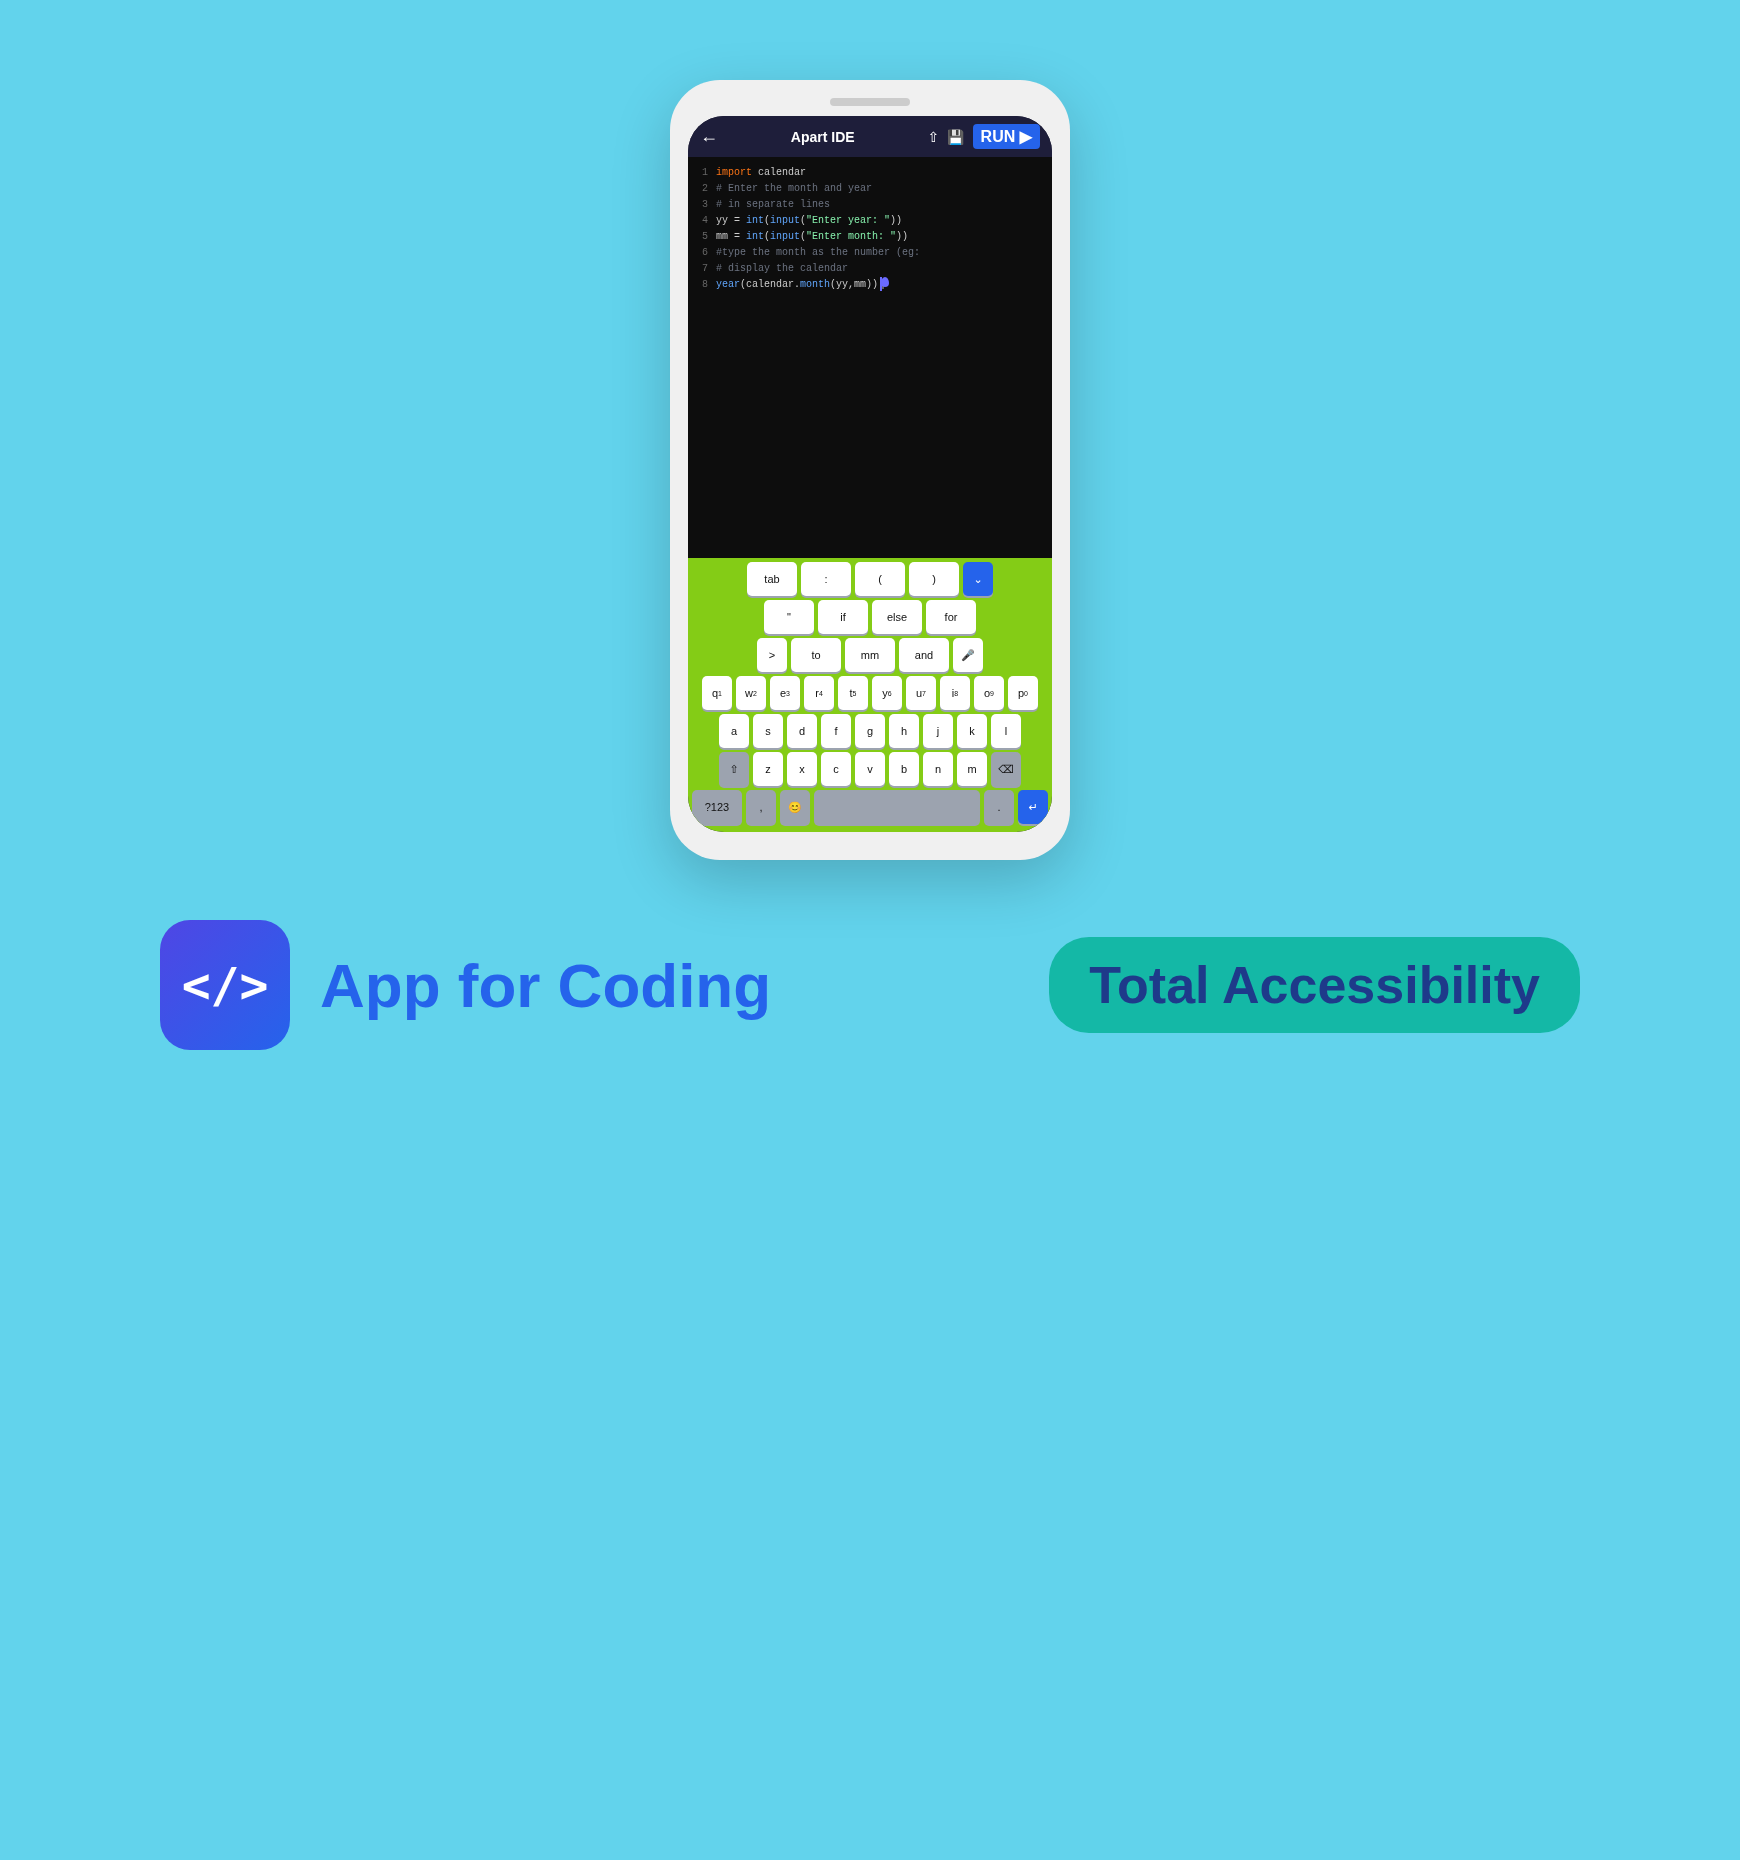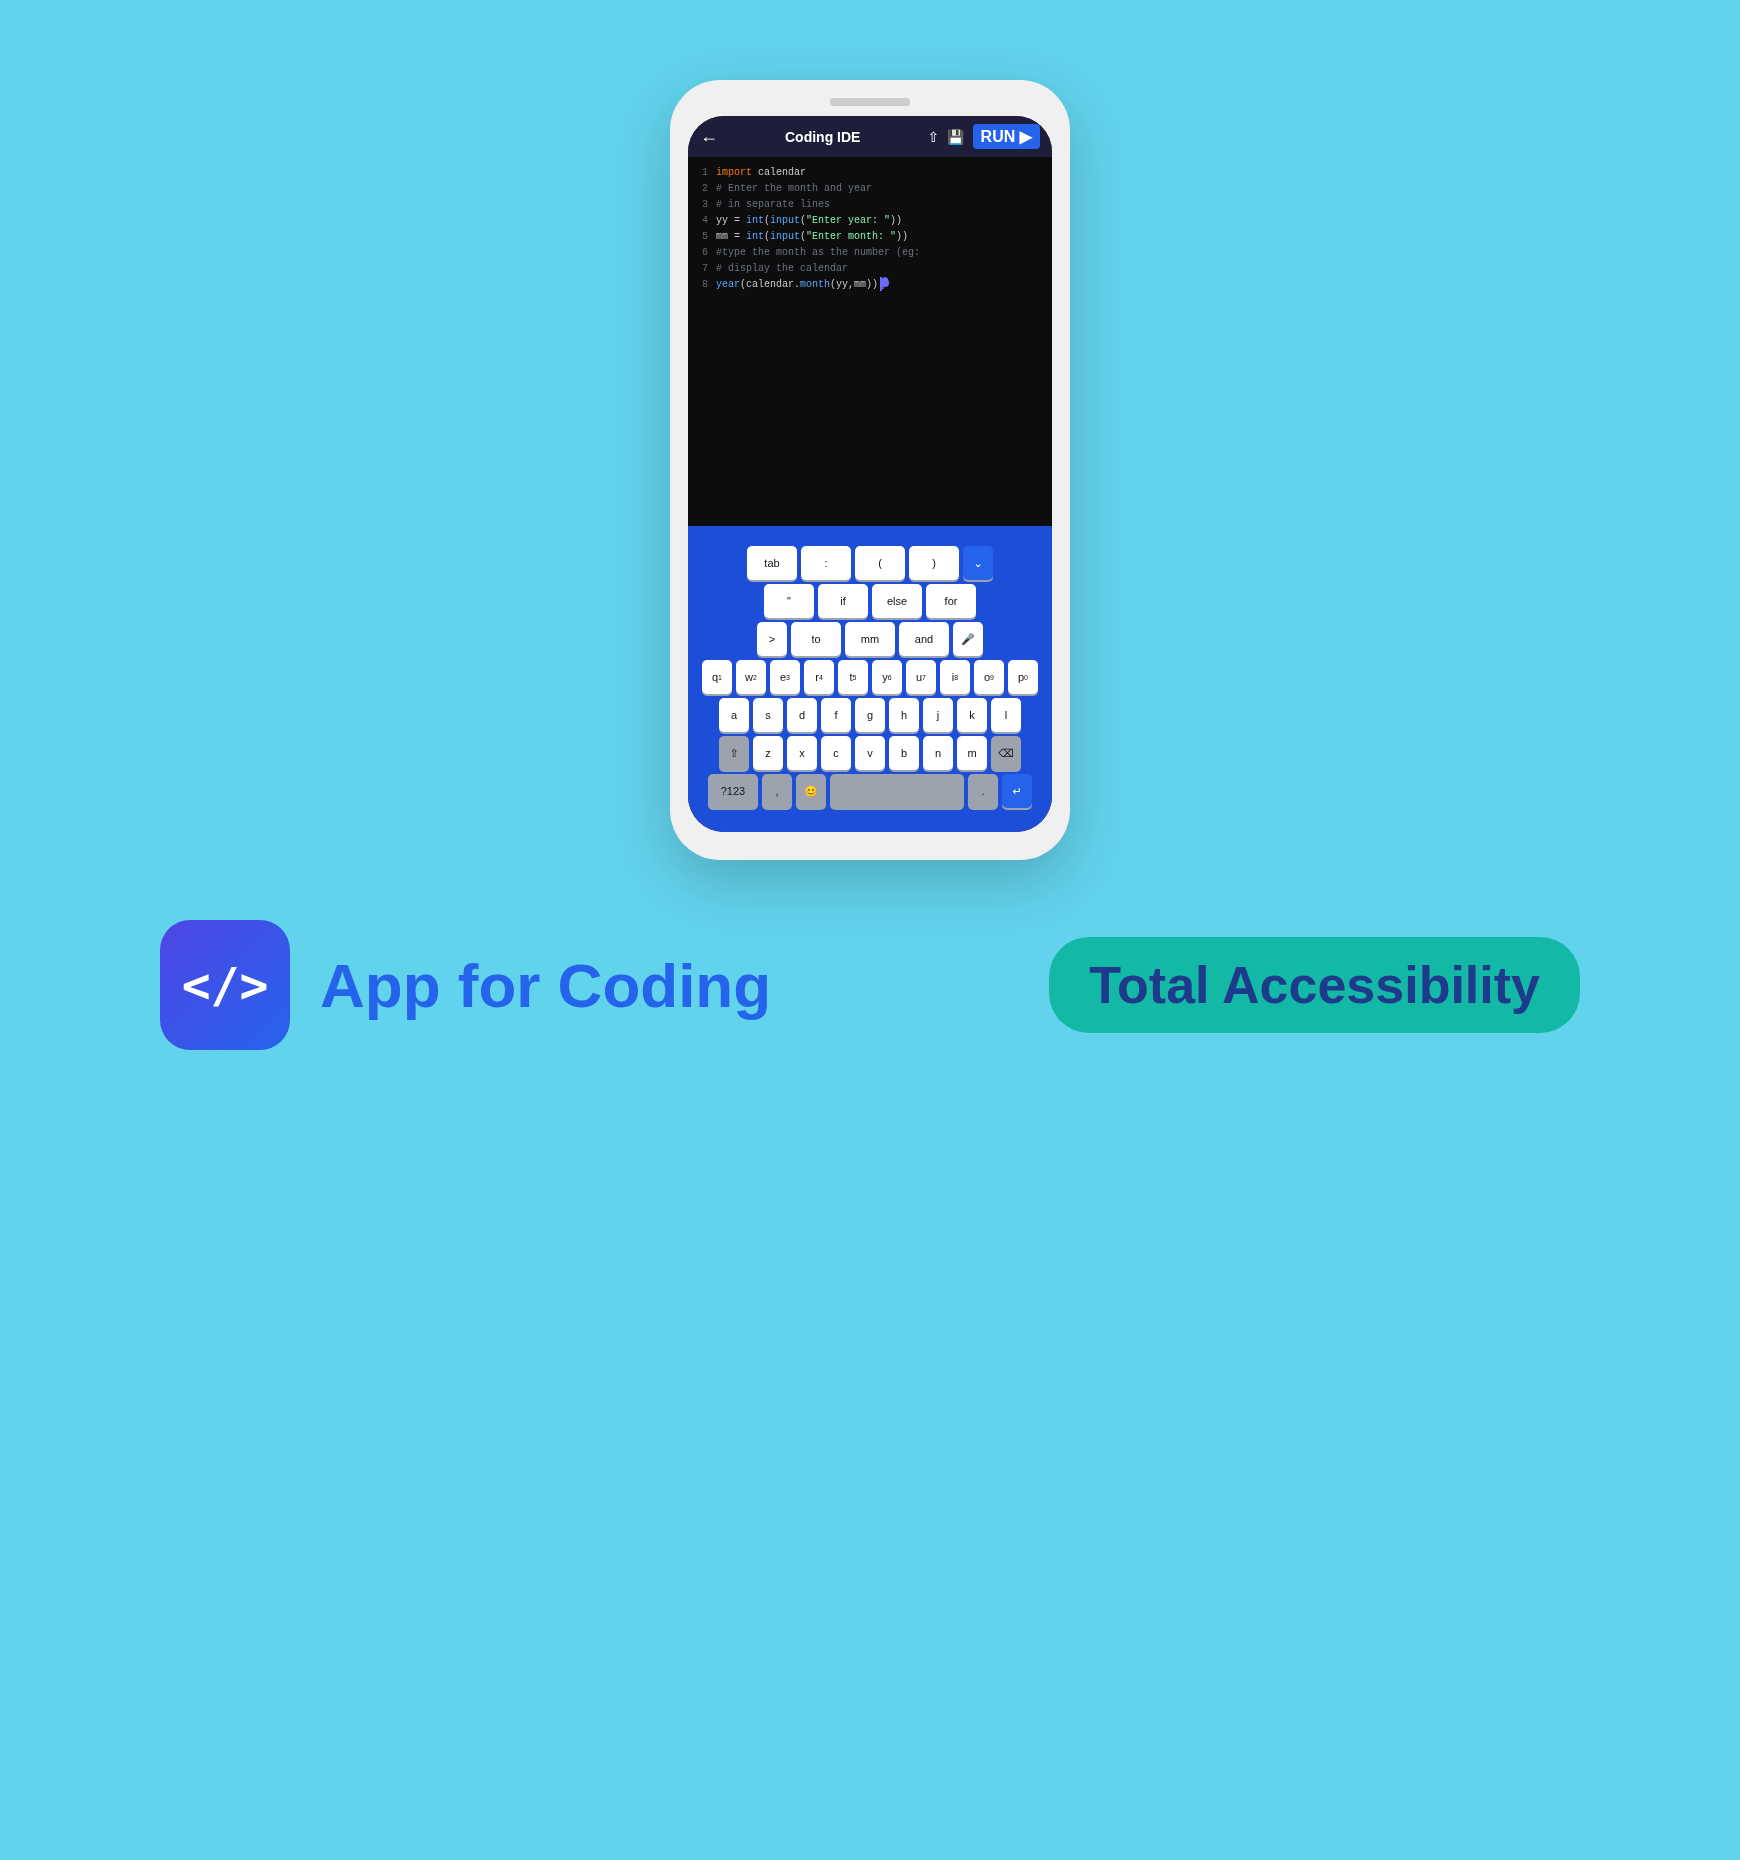--- a/index.html
+++ b/index.html
@@ -152,22 +152,22 @@
       width: 8px;
       height: 10px;
       background: #6b6bff;
       border-radius: 50% 50% 50% 50% / 60% 60% 40% 40%;
       display: inline-block;
       margin-left: -1px;
     }
 
     
     .keyboard-area {
-      background: #1d4ed8;
-      padding: 20px;
+      background: #84cc16;
+      padding: 4px;
     }
 
     .keyboard-row {
       display: flex;
       gap: 4px;
       margin-bottom: 4px;
       justify-content: center;
     }
 
     .key {
@@ -267,21 +267,21 @@
 
 <div class="page-container">
 
   <div class="phone-wrapper">
     <div class="phone-frame">
       <div class="phone-notch"></div>
       <div class="phone-screen">
 
         <div class="app-bar">
           <span class="back-arrow">←</span>
-          <span class="app-title">Coding IDE</span>
+          <span class="app-title">Apart IDE</span>
           <div class="app-bar-icons">
             <span class="share-icon">⇧</span>
             <span class="save-icon">💾</span>
             <button class="run-btn">RUN ▶</button>
           </div>
         </div>
 
         <div class="code-editor">
           <div class="code-line">
             <span class="line-num">1</span>

